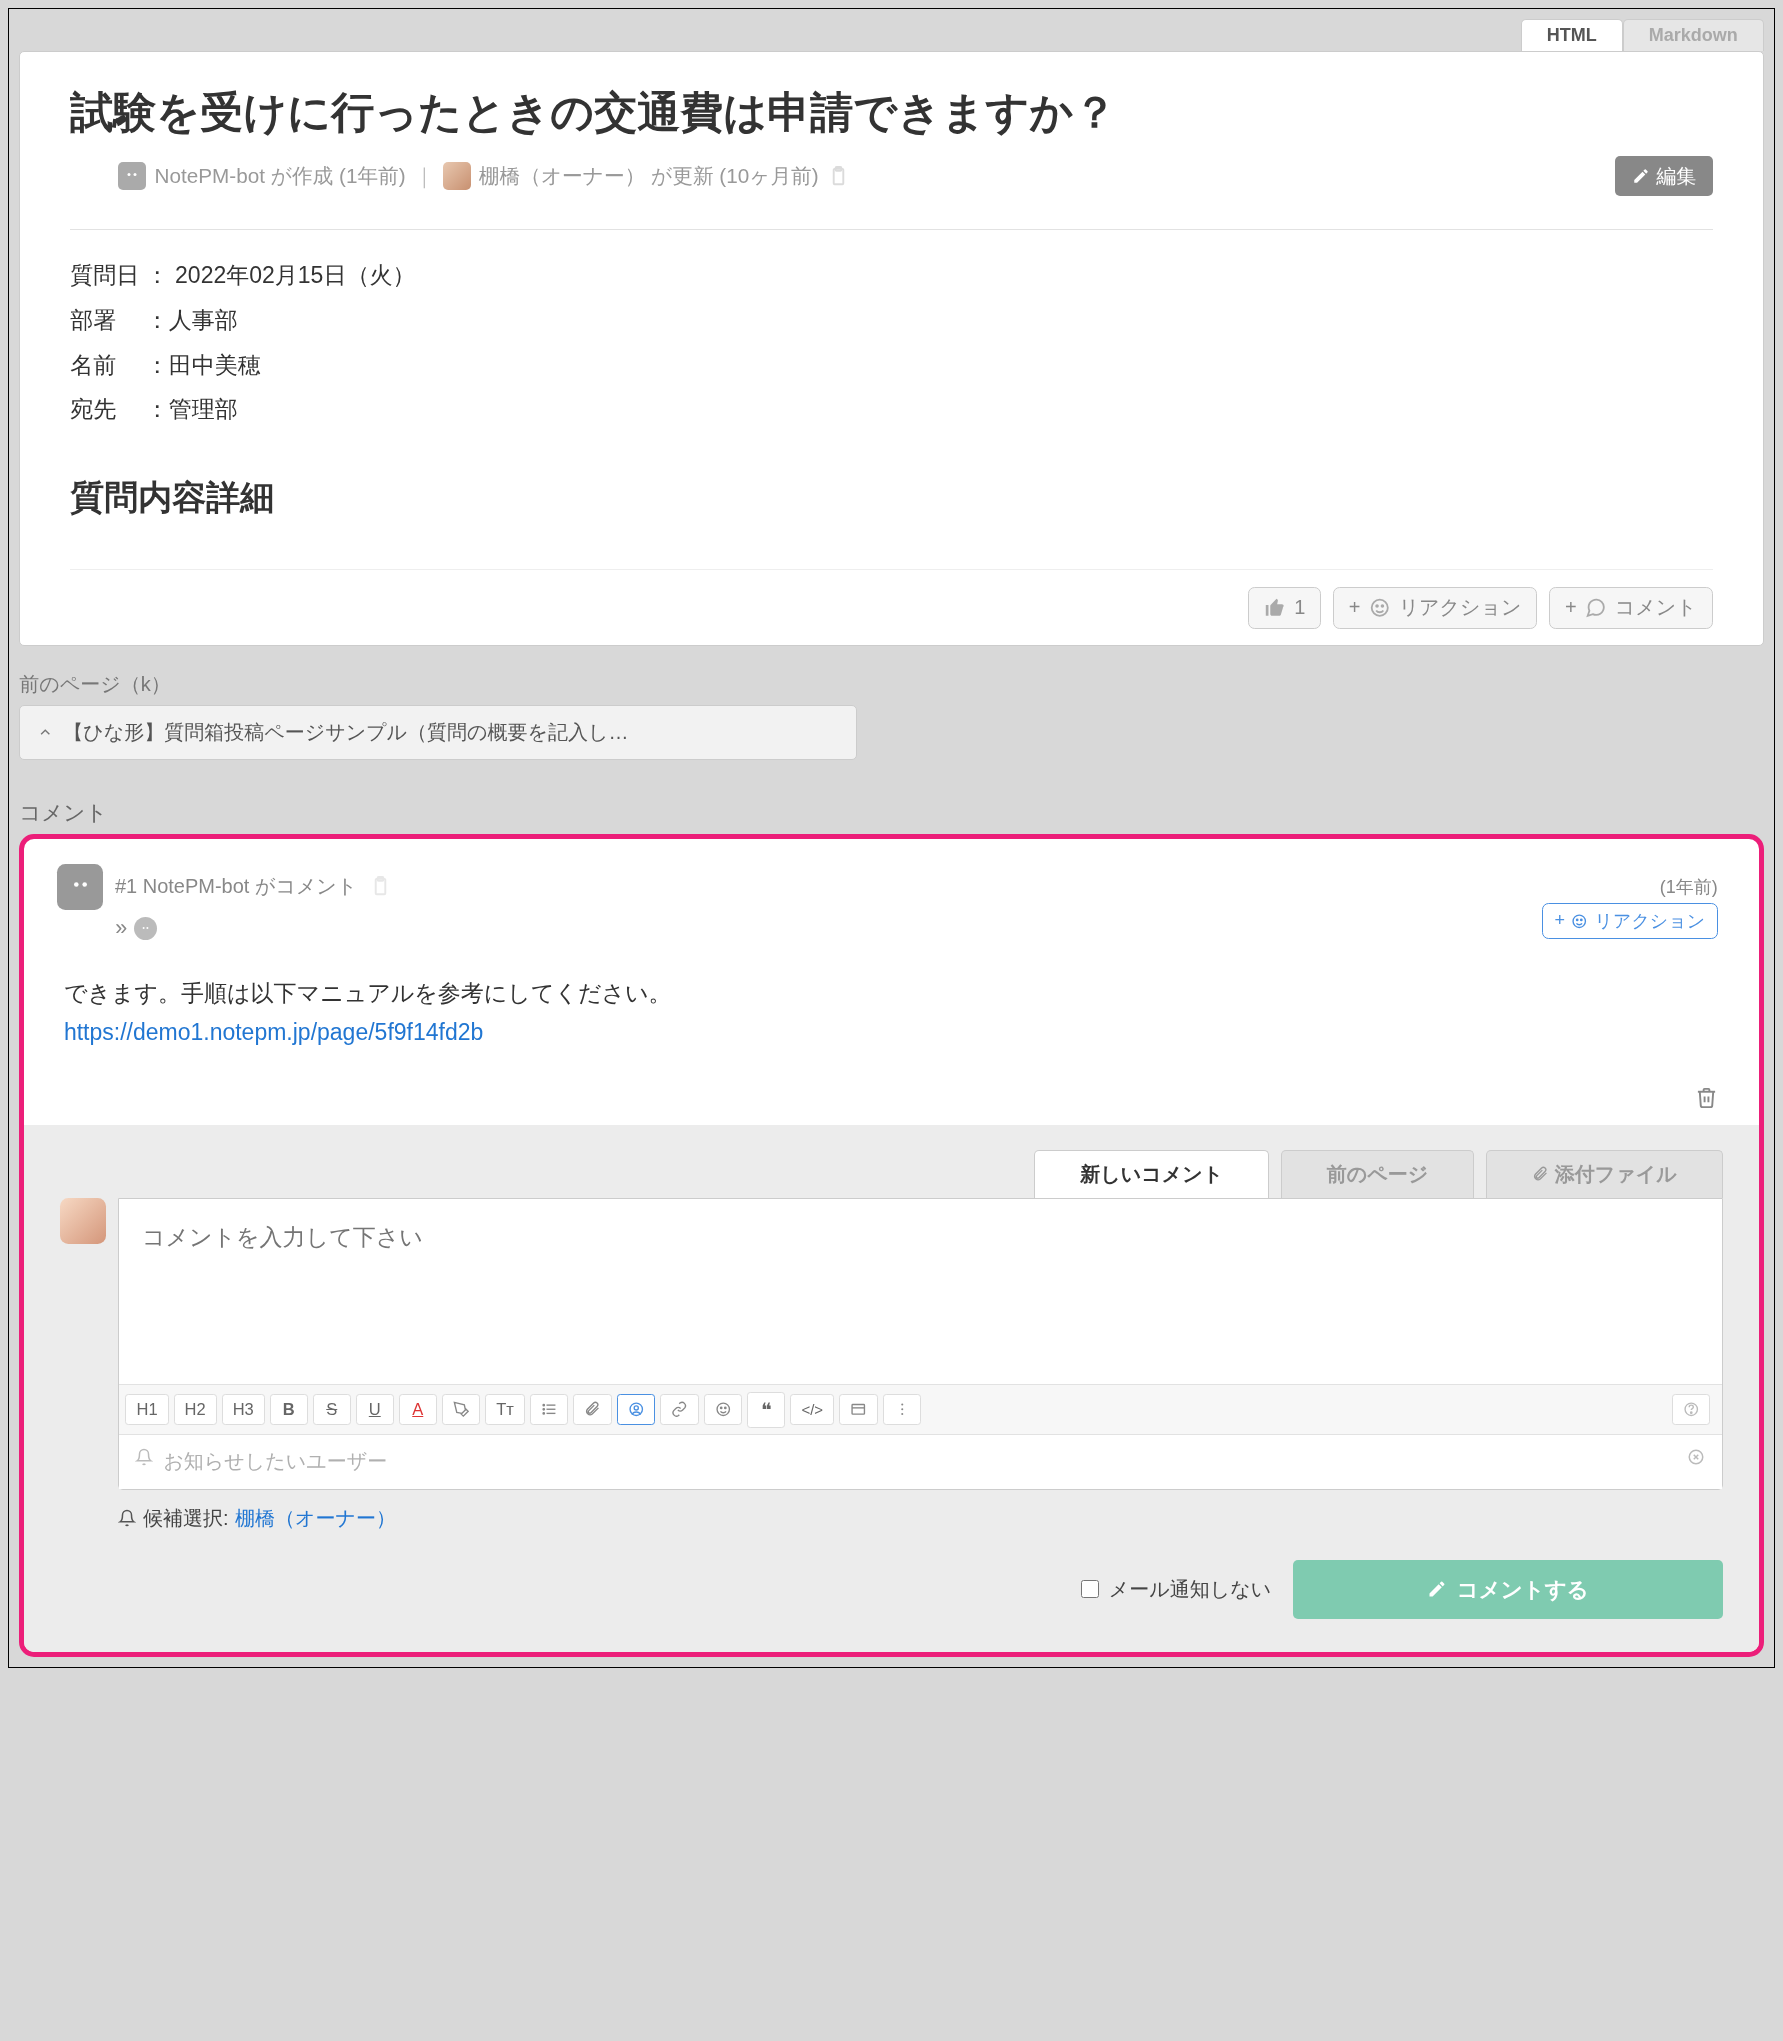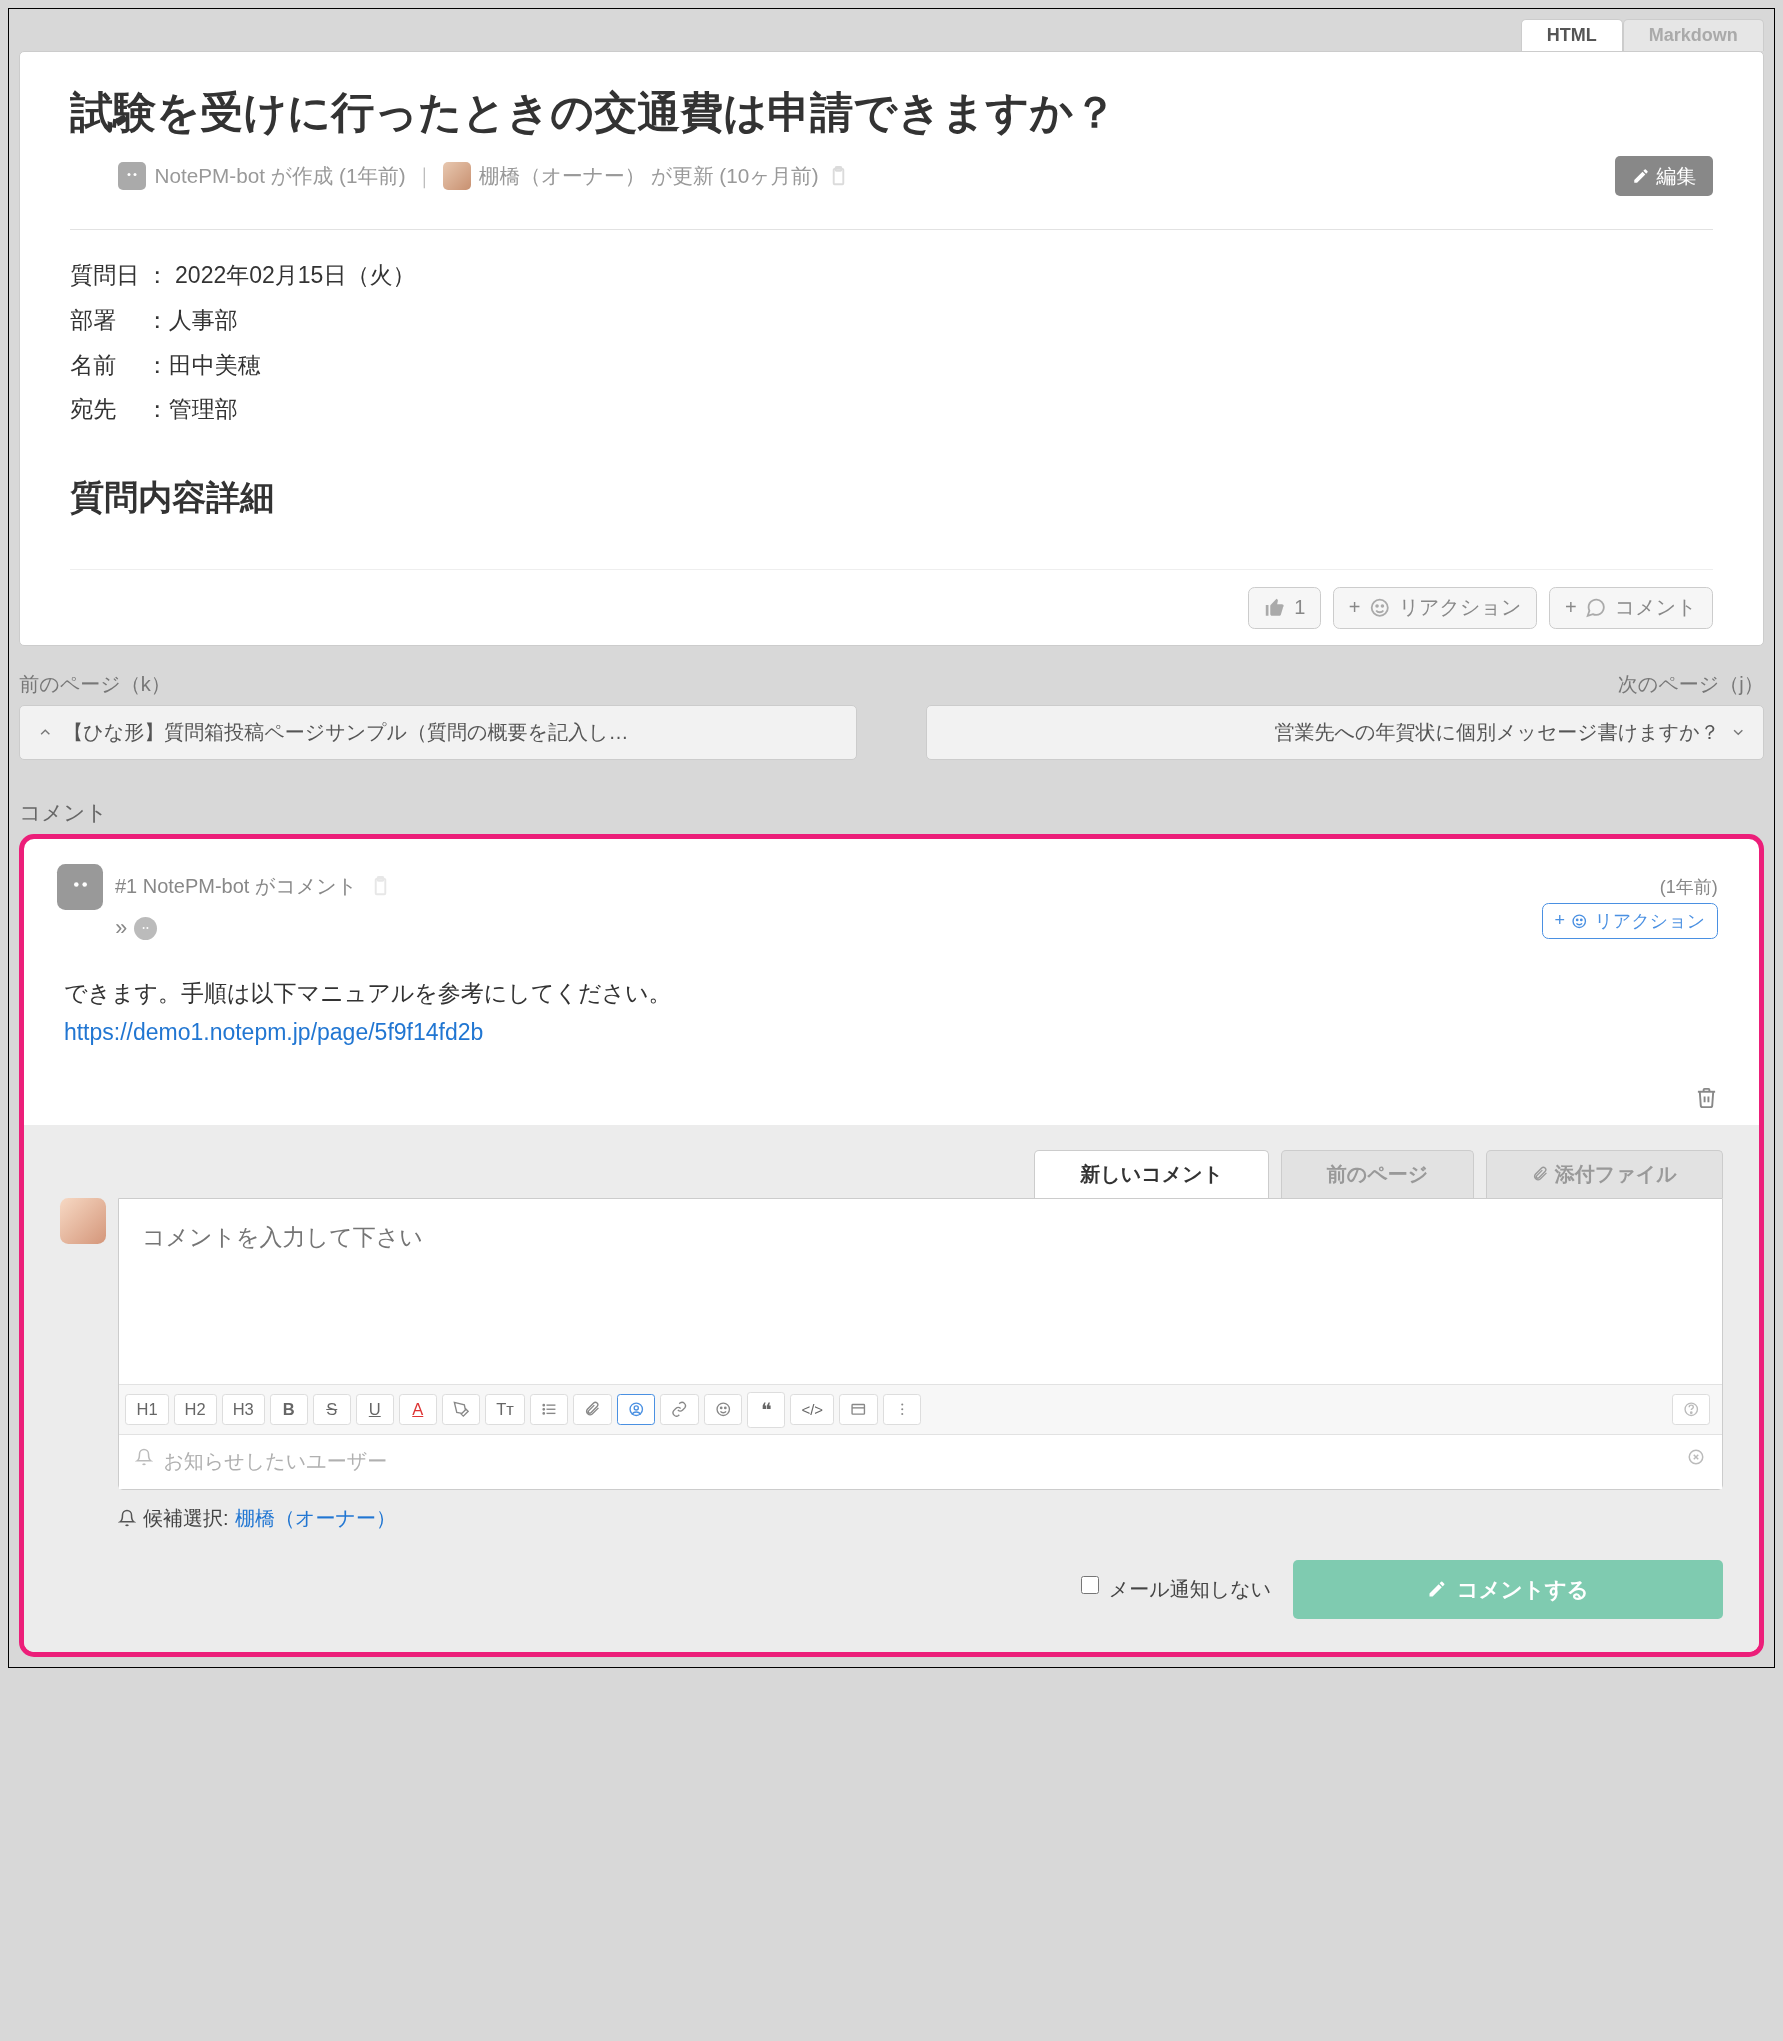--- a/index.html
+++ b/index.html
@@ -65,21 +65,21 @@
 .toolbar { display: flex; align-items: center; gap: 0; border-top: 0.8px solid #e2e2e2; padding: 6.6px; flex-wrap: wrap; background:#f7f7f7; }
 .tbtn { border: 0.8px solid #ddd; background: #fff; color: #666; border-radius: 3.3px; padding: 5px 10px; font-size: 16.5px; cursor: pointer; display: flex; align-items: center; justify-content: center; min-width: 38px; min-height: 31px; margin-right: 5px;}
 .tbtn.icon svg { width: 16.5px; height: 16.5px; }
 .toolbar .spacer { flex: 1; }
 .notify-row { border-top: 0.8px solid #e2e2e2; padding: 13.2px 16.5px; display: flex; align-items: flex-start; gap: 10px; color: #b0b0b0; font-size: 20px; background:#fff; position:relative;}
 .notify-row svg { width: 18px; height: 18px; }
 .notify-row .clear { margin-left: auto; color: #999; cursor: pointer; }
 .suggest-row { padding-top: 15px; color: #444; font-size: 20px; display:flex; align-items:center; gap:6.6px; margin-left:58px;}
 .suggest-row a { color: #2176d2; text-decoration: none; }
 .submit-row { display: flex; align-items: center; gap: 21.5px; margin-top: 28px; padding-left: 58px; }
-.submit-row .notify-check { display: flex; gap: 10px; font-size: 20px; color: #444; margin-left: auto;}
+.submit-row .notify-check { display: flex; align-items: center; gap: 10px; font-size: 20px; color: #444; margin-left: auto;}
 .comment-submit { background: #7fcbb0; color: #fff; border: none; border-radius: 5px; padding: 15px 0; font-size: 21.5px; font-weight: 600; cursor: pointer; width: 430px; display: flex; align-items: center; justify-content: center; gap: 10px; }
 
 svg { display: block; }
 </style>
 </head>
 <body>
 
 <div class="viewport">
 
   <div class="top-tabs">
@@ -149,29 +149,20 @@
   </div>
 
   <div class="pager">
     <div class="pager-col">
       <div class="pager-label">前のページ（k）</div>
       <button class="pager-btn">
         <svg width="16.5" height="16.5" viewBox="0 0 24 24" fill="none" stroke="#777" stroke-width="2">
             <polyline points="18 15 12 9 6 15"></polyline>
           </svg>
         <span>【ひな形】質問箱投稿ページサンプル（質問の概要を記入し…</span>
-      </button>
-    </div>
-    <div class="pager-col">
-      <div class="pager-label right">次のページ（j）</div>
-      <button class="pager-btn right">
-        <span>営業先への年賀状に個別メッセージ書けますか？</span>
-        <svg width="16.5" height="16.5" viewBox="0 0 24 24" fill="none" stroke="#777" stroke-width="2">
-            <polyline points="6 9 12 15 18 9"></polyline>
-          </svg>
       </button>
     </div>
   </div>
 
   <div class="comments-label">コメント</div>
 
   <div class="comments-box">
     <div class="comment">
       <div class="comment-head">
         <span class="avatar-md">

